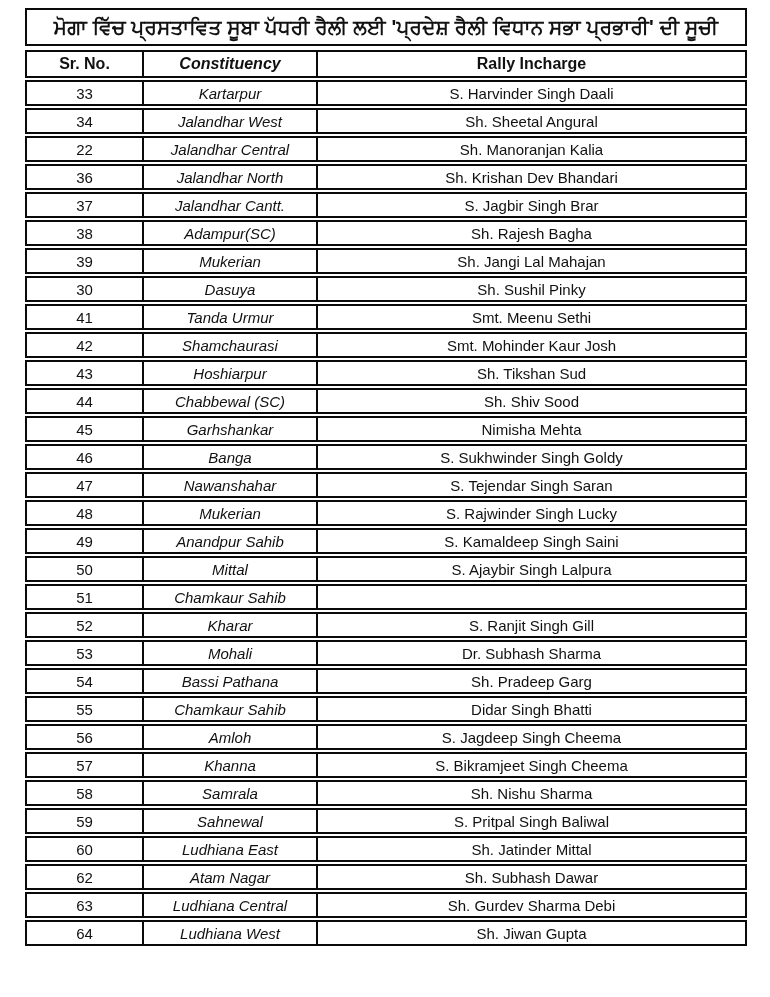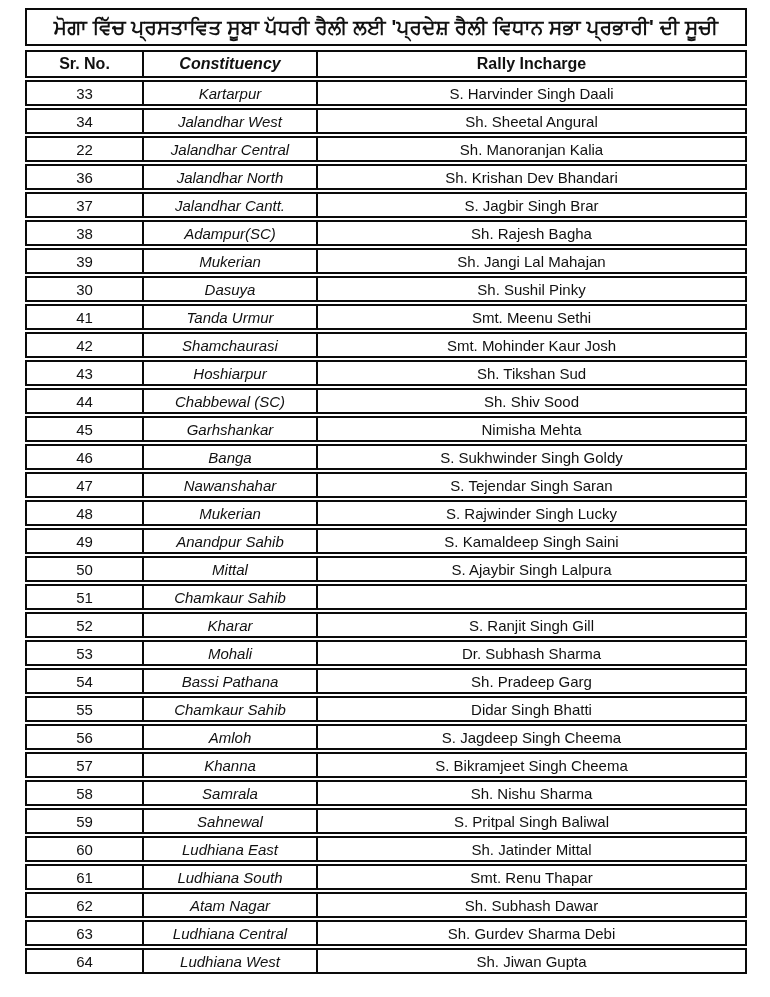--- a/index.html
+++ b/index.html
@@ -250,25 +250,20 @@
     <div class="cell cell-const">Sahnewal</div>
     <div class="cell cell-rally">S. Pritpal Singh Baliwal</div>
   </div>
 
   <div class="row">
     <div class="cell cell-sr">60</div>
     <div class="cell cell-const">Ludhiana East</div>
     <div class="cell cell-rally">Sh. Jatinder Mittal</div>
   </div>
 
-  <div class="row">
-    <div class="cell cell-sr">61</div>
-    <div class="cell cell-const">Ludhiana South</div>
-    <div class="cell cell-rally">Smt. Renu Thapar</div>
-  </div>
 
   <div class="row">
     <div class="cell cell-sr">62</div>
     <div class="cell cell-const">Atam Nagar</div>
     <div class="cell cell-rally">Sh. Subhash Dawar</div>
   </div>
 
   <div class="row">
     <div class="cell cell-sr">63</div>
     <div class="cell cell-const">Ludhiana Central</div>

